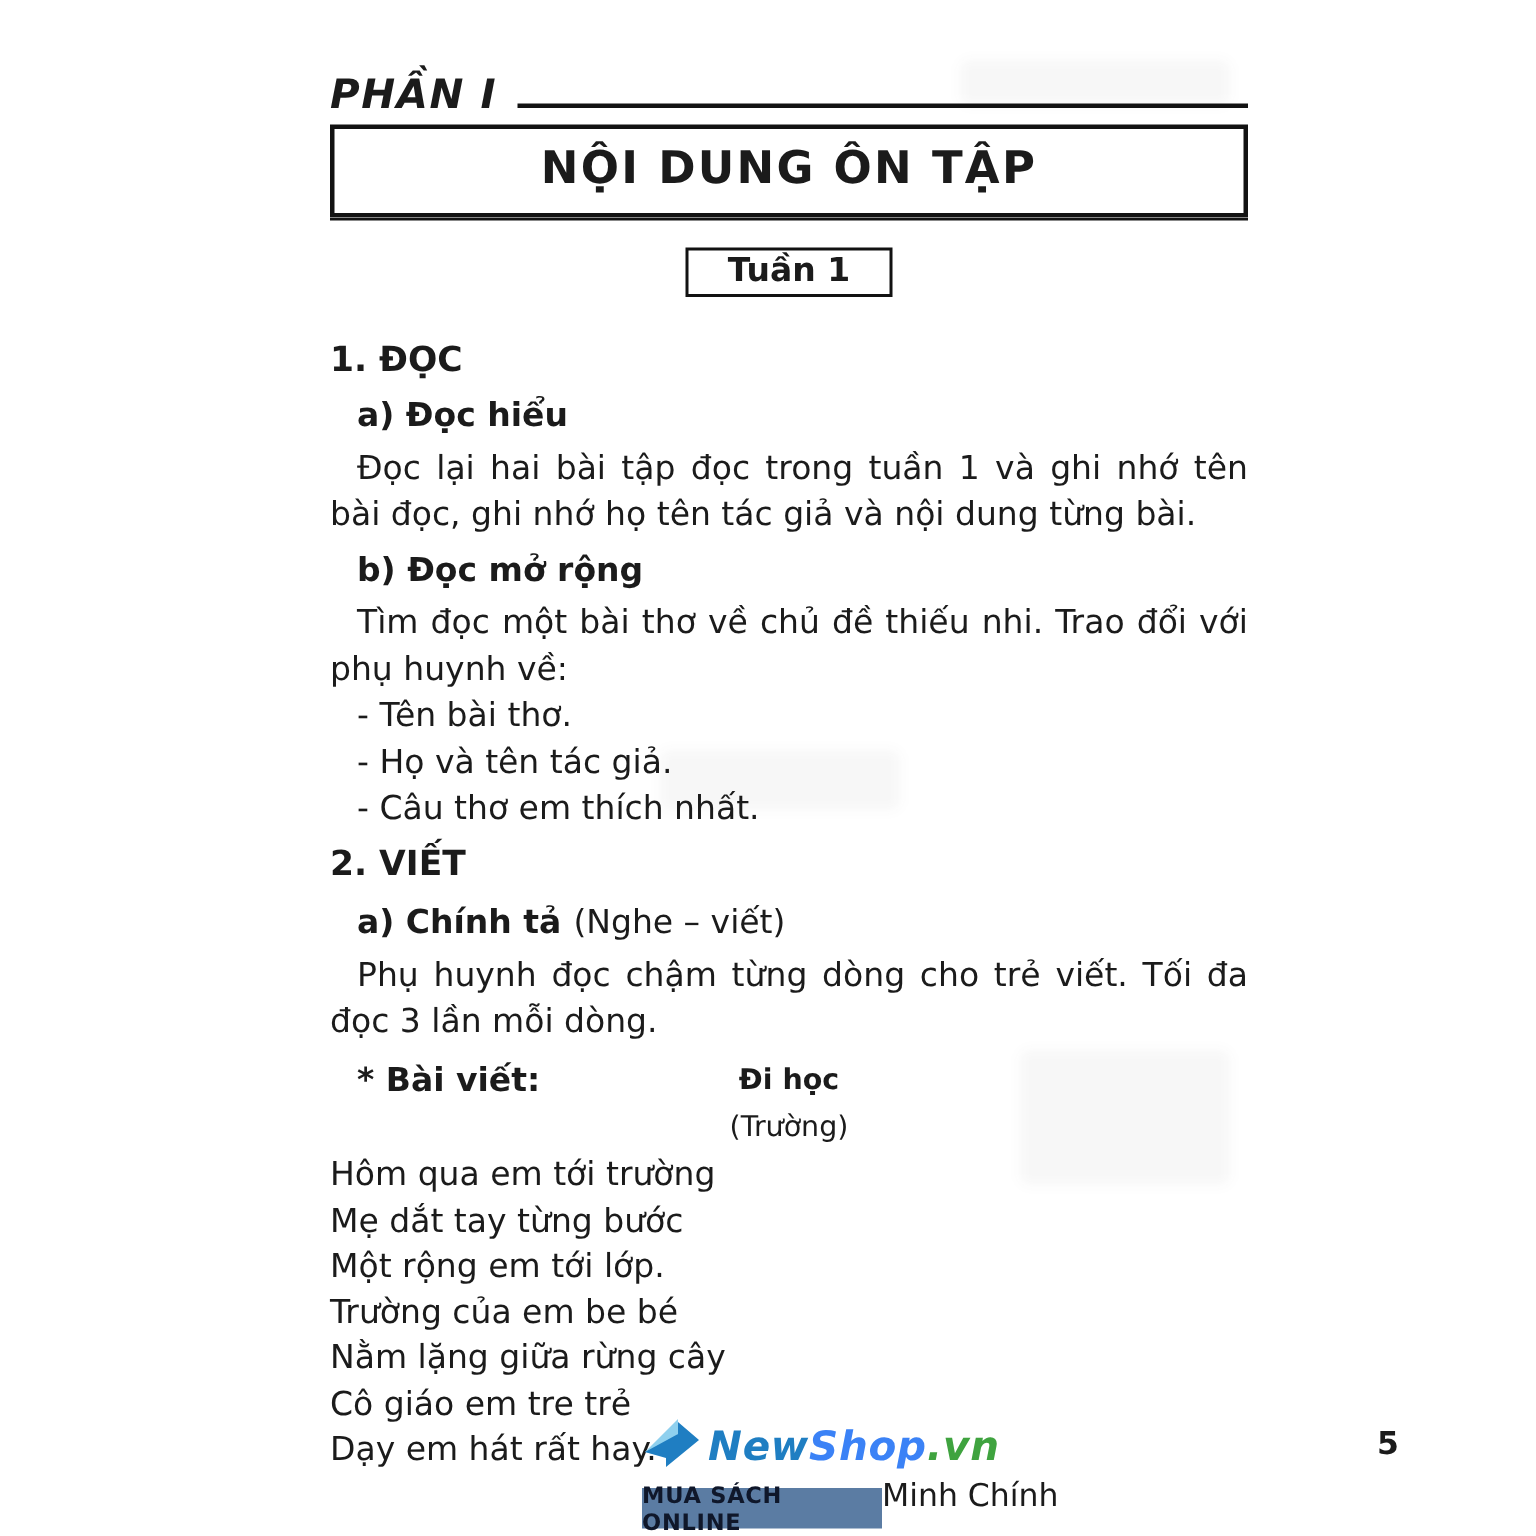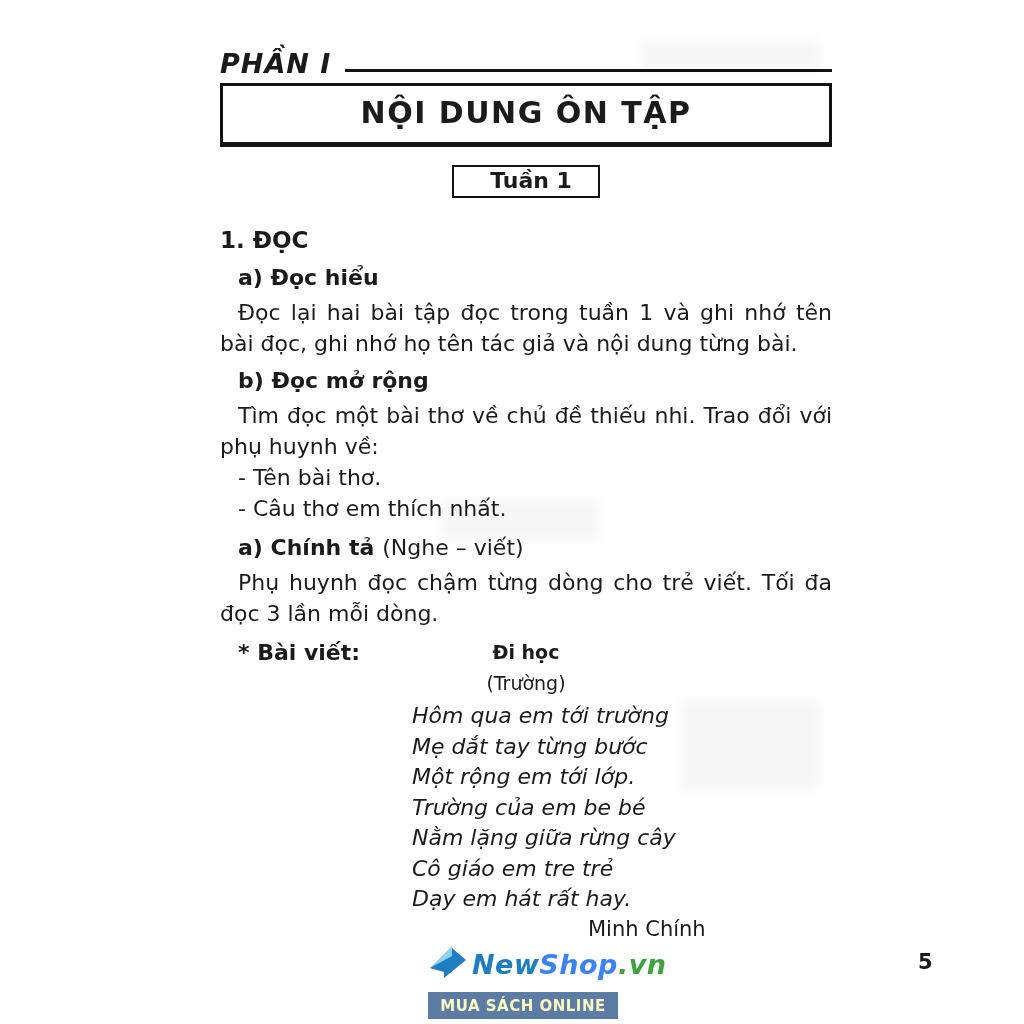--- a/index.html
+++ b/index.html
@@ -29,65 +29,65 @@
     text-align:center;
     padding:9px 0 11px 0;
     font-size:30px; line-height:36px;
     font-weight:bold; letter-spacing:1.5px;
   }
   
   .week-row { text-align:center; margin-top:20px; }
   .week-box {
     display:inline-block;
     border:2px solid #121212;
-    padding:1px 26px 3px 36px;
+    padding:1px 26px 3px 26px;
     font-size:22px; font-weight:bold;text-align:center;
   }
   
   .h-main { font-size:23px; font-weight:bold; margin-top:27px; line-height:31px; }
   .h-sub  { font-size:22px; font-weight:bold; margin-left:18px; margin-top:6px; line-height:31px; }
   .h-sub .note { font-weight:normal; margin-left:8px; }
   .para {
     font-size:22px; line-height:31px;
     text-align:justify; text-indent:18px; margin-top:4px;
   }
   .bullet { font-size:22px; line-height:31px; margin-left:18px; }
   .baiviet-row { position:relative; margin-top:8px; height:32px; }
   .baiviet-label {
     position:absolute; left:18px; top:0;
     font-size:22px; font-weight:bold; line-height:31px;
   }
   .poem-title {
     text-align:center; font-size:19px; font-weight:bold; line-height:31px;
   }
   .poem-note { text-align:center; font-size:19px; line-height:24px; margin-top:2px; }
-  .poem { margin-left:192px; margin-top:6px;font-style:italic; }
+  .poem { margin-top:6px; }
   .poem-line { font-size:22px; line-height:30.5px; }
   .poem-author { margin-left:368px; margin-top:2px; font-size:21px; }
   
   .page-number {
     position:absolute; left:918px; top:950px;
     font-size:21px; font-weight:bold;
   }
   .shop-logo {
     position:absolute; left:428px; top:944px;
     display:flex; align-items:center;
   }
   .shop-logo .logo-text {
     font-size:27px; font-weight:bold; font-style:italic; letter-spacing:0.5px;
     margin-left:4px; white-space:nowrap;
   }
   .logo-new  { color:#1f7ec2; }
   .logo-shop { color:#3b82f6; }
   .logo-vn   { color:#3fa33f; }
   .shop-banner {
     position:absolute; left:428px; top:992px;
-    width:190px; height:27px;
+    width:160px; height:27px;
     background:#5b7ca3;
-    color:#fef9c3;
+    color:#0f172a;
     font-size:15px; font-weight:bold; letter-spacing:0.5px;
     display:flex; align-items:center; justify-content:center;
   }
   
   .smudge {
     position:absolute; background:rgba(60,60,60,0.04);
     filter:blur(4px); border-radius:6px;
   }
 </style>
 </head>
@@ -118,22 +118,24 @@
 
     <div class="h-main">1. ĐỌC</div>
 
     <div class="h-sub">a) Đọc hiểu</div>
     <div class="para">Đọc lại hai bài tập đọc trong tuần 1 và ghi nhớ tên bài đọc, ghi nhớ họ tên tác giả và nội dung từng bài.</div>
 
     <div class="h-sub">b) Đọc mở rộng</div>
     <div class="para">Tìm đọc một bài thơ về chủ đề thiếu nhi. Trao đổi với phụ huynh về:</div>
 
     <div class="bullet">- Tên bài thơ.</div>
+    <div class="bullet">- Họ và tên tác giả.</div>
     <div class="bullet">- Câu thơ em thích nhất.</div>
 
+    <div class="h-main" style="margin-top:6px;">2. VIẾT</div>
 
     <div class="h-sub" style="margin-top:8px;">
       <span>a) Chính tả</span><span class="note">(Nghe – viết)</span>
     </div>
     <div class="para">Phụ huynh đọc chậm từng dòng cho trẻ viết. Tối đa đọc 3 lần mỗi dòng.</div>
 
     <div class="baiviet-row">
       <span class="baiviet-label">* Bài viết:</span>
       <div class="poem-title">Đi học</div>
     </div>

